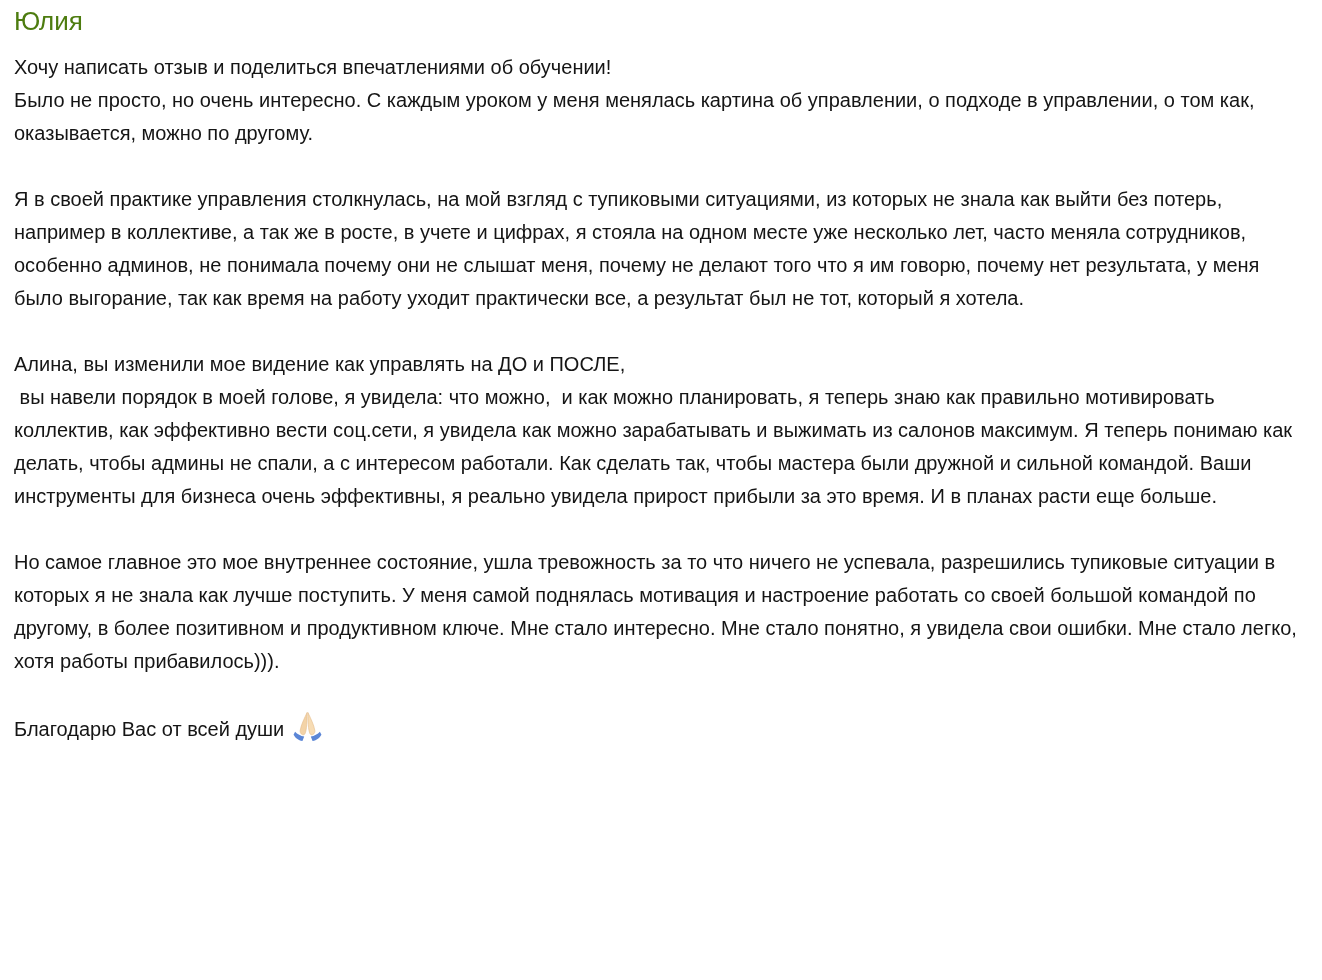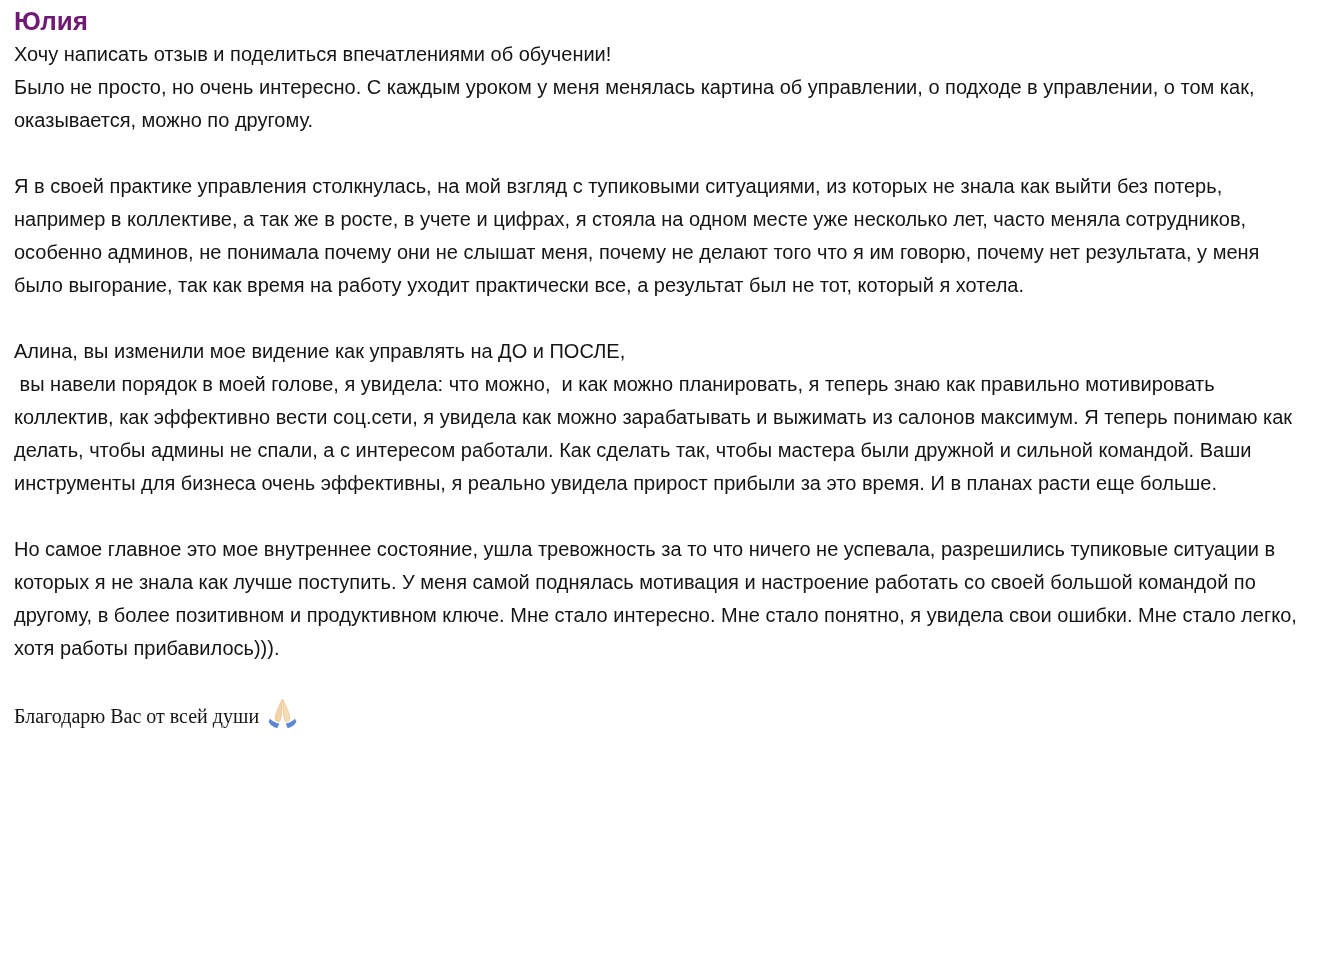--- a/index.html
+++ b/index.html
@@ -12,36 +12,35 @@
     box-sizing: border-box;
     min-height: 980px;
     padding: 5px 14px 10px 14px;
     font-family: "Liberation Sans", sans-serif;
     color: #151515;
     -webkit-font-smoothing: antialiased;
   }
   .sender {
     font-size: 26px;
     line-height: 33px;
-    font-weight: 700;
-    color: #701a75;
-    margin: 0 0 0 0;
+    font-weight: 400;
+    color: #4d7c0f;
+    margin: 0 0 13px 0;
     cursor: pointer;
     display: inline-block;
   }
   .msg-text p {
     font-size: 20px;
     line-height: 33px;
     margin: 0 0 33px 0;
     white-space: pre-wrap;
     word-wrap: break-word;
   }
   .msg-text p.closing {
     margin-bottom: 16px;
-    font-family: Liberation Serif, serif;
   }
   .emoji {
     display: inline-block;
     width: 31px;
     height: 31px;
     margin-left: 8px;
     vertical-align: -6px;
   }
   .emoji svg { display: block; width: 100%; height: 100%; }
 </style>

